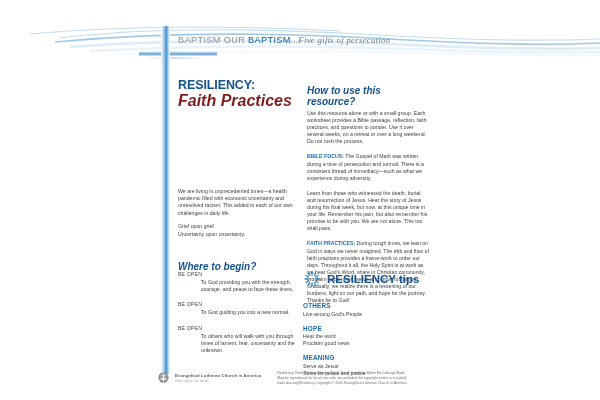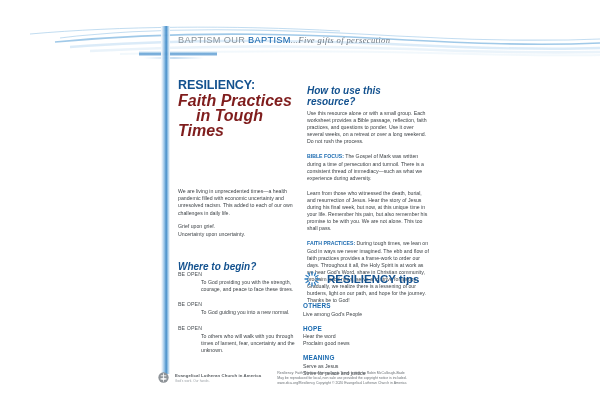--- a/index.html
+++ b/index.html
@@ -268,21 +268,20 @@
 
   <div id="cross-horizontal"></div>
   <div id="cross-horizontal2"></div>
   <div id="cross-vertical"></div>
 
   <div id="header-title"><span class="lo">BAPTISM OUR </span><span class="bap">BAPTISM</span><span class="tag">...Five gifts of persecution</span></div>
 
   <div id="title-block">
     <div id="title-line1">RESILIENCY:</div>
     <div class="title-ital">Faith Practices</div>
-    <div class="title-ital" id="title-line3">in Tough Times</div>
   </div>
 
   <div id="left-col">
     <p>We are living in unprecedented times—a health pandemic filled with economic uncertainty and unresolved racism. This added to each of our own challenges in daily life.</p>
     <p class="tight">Grief upon grief.</p>
     <p>Uncertainty upon uncertainty.</p>
   </div>
 
   <div id="where-heading">Where to begin?</div>
 

